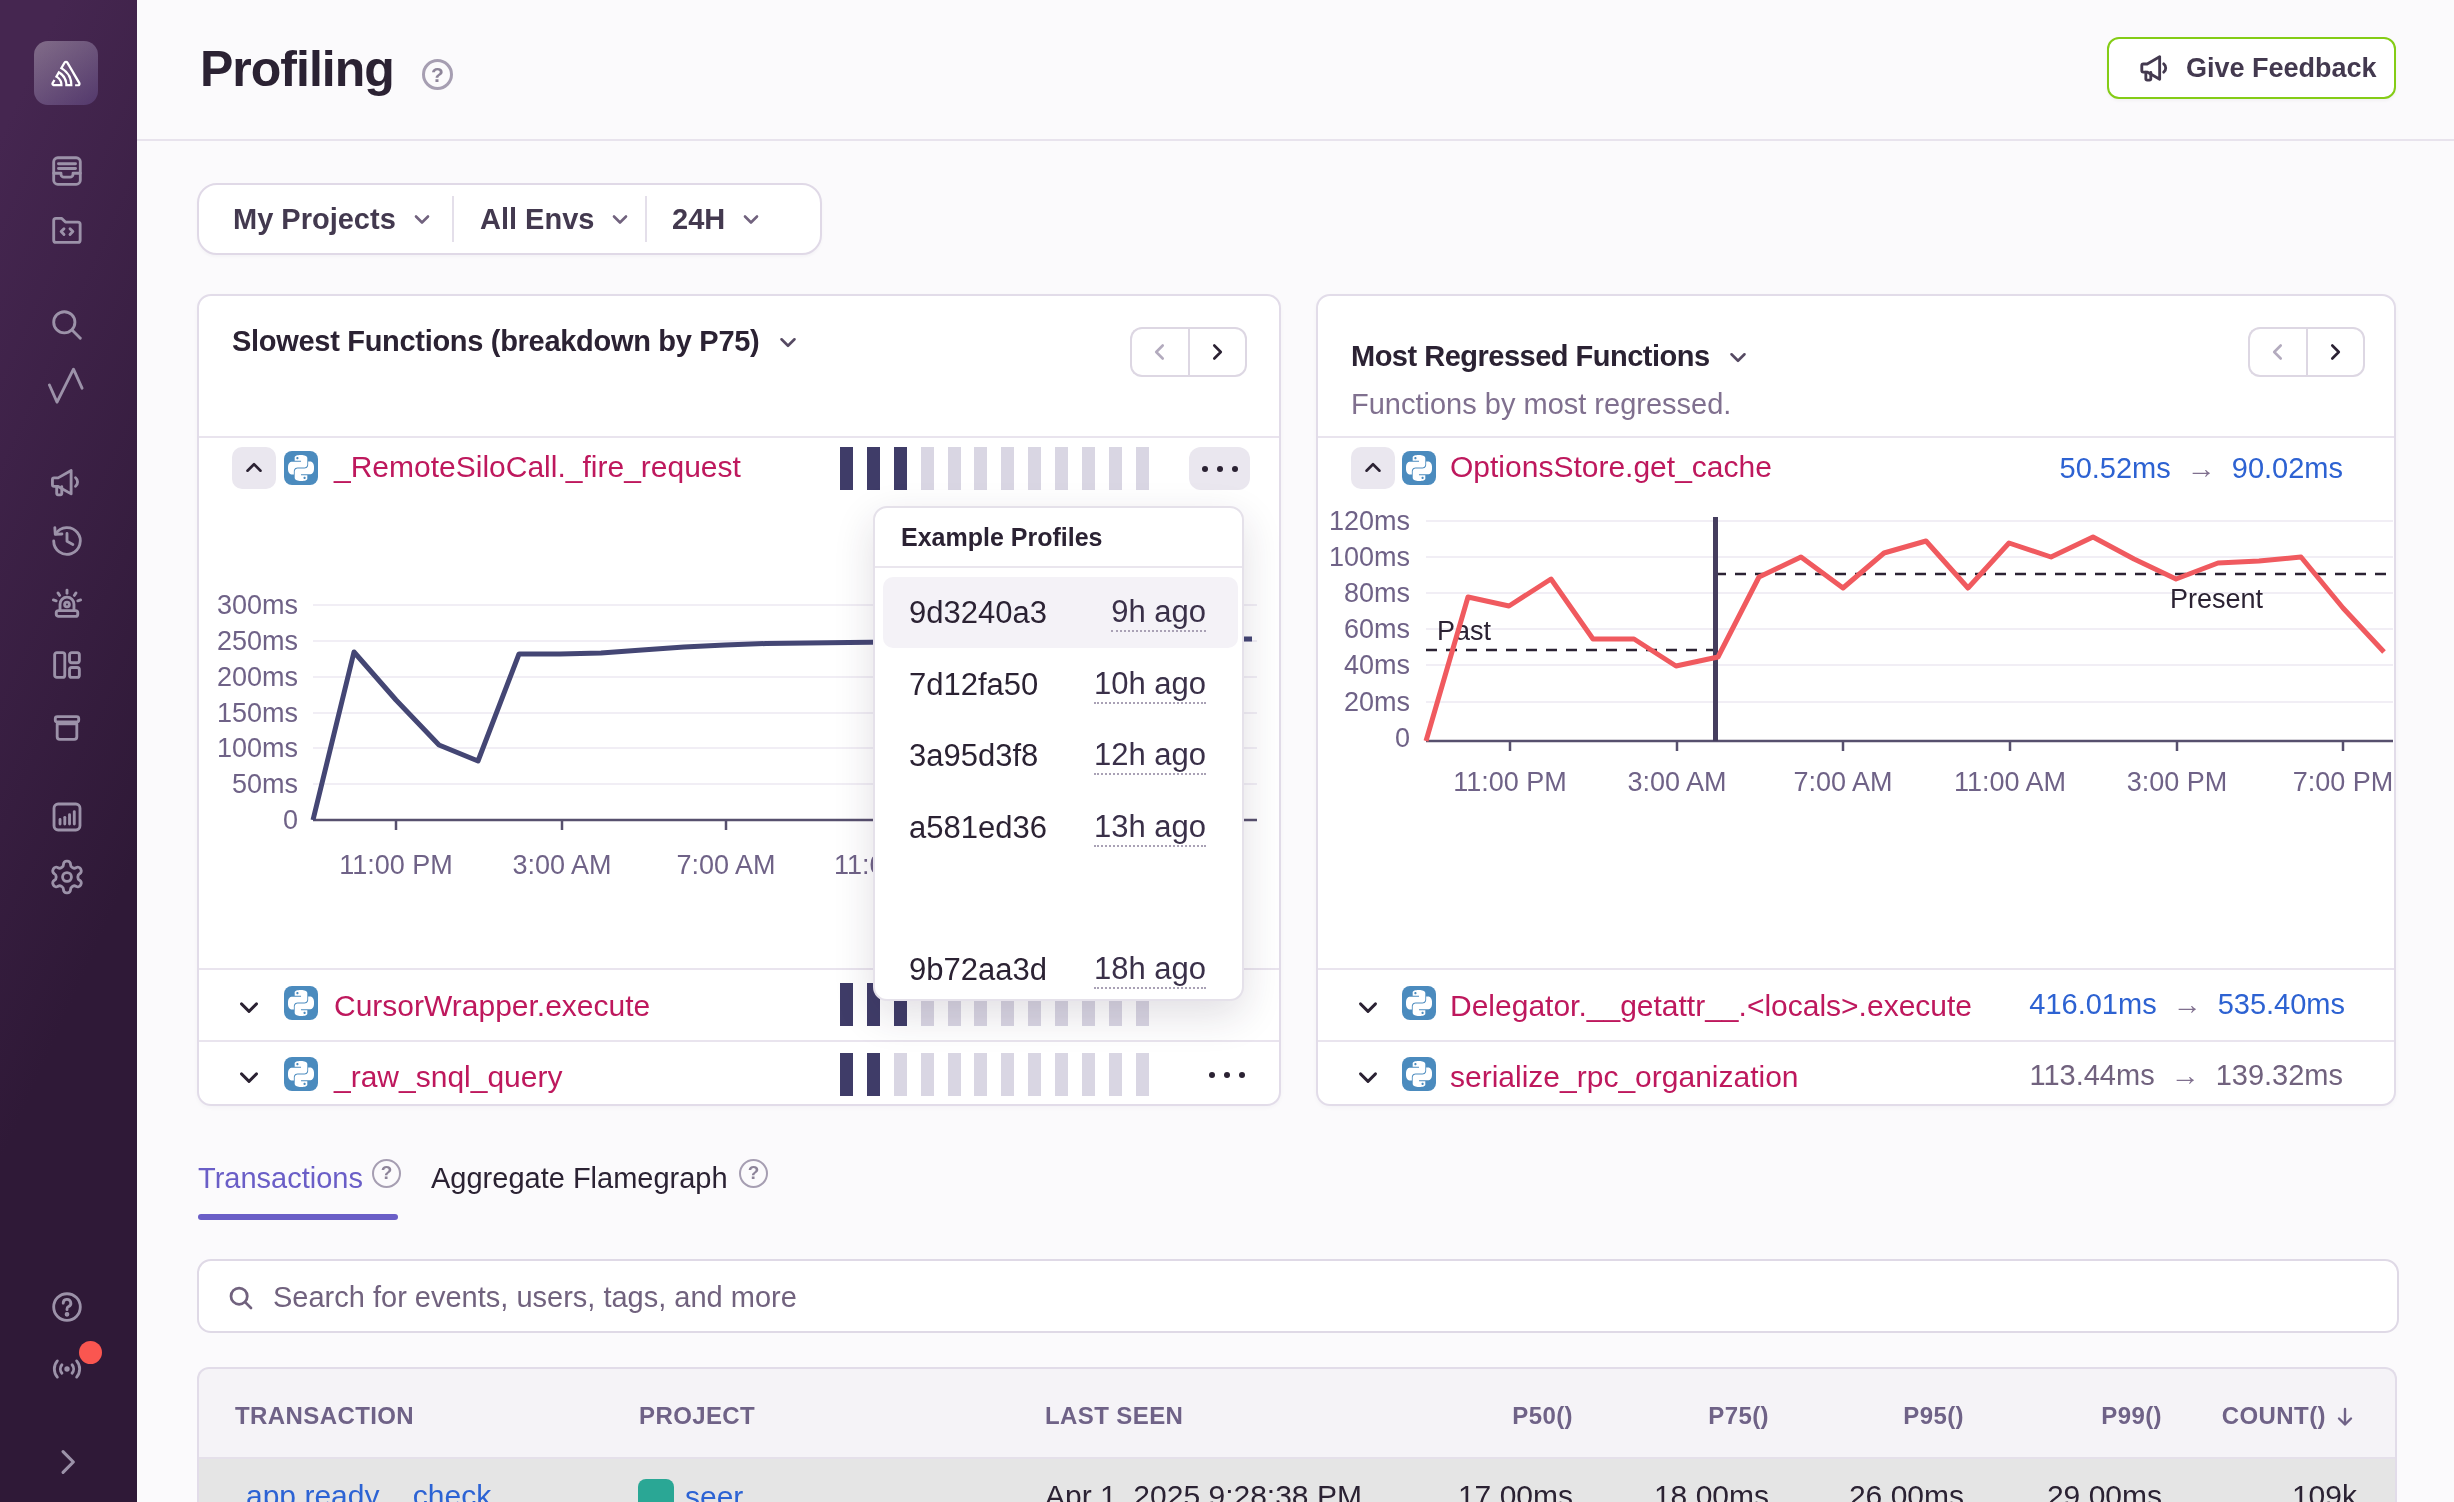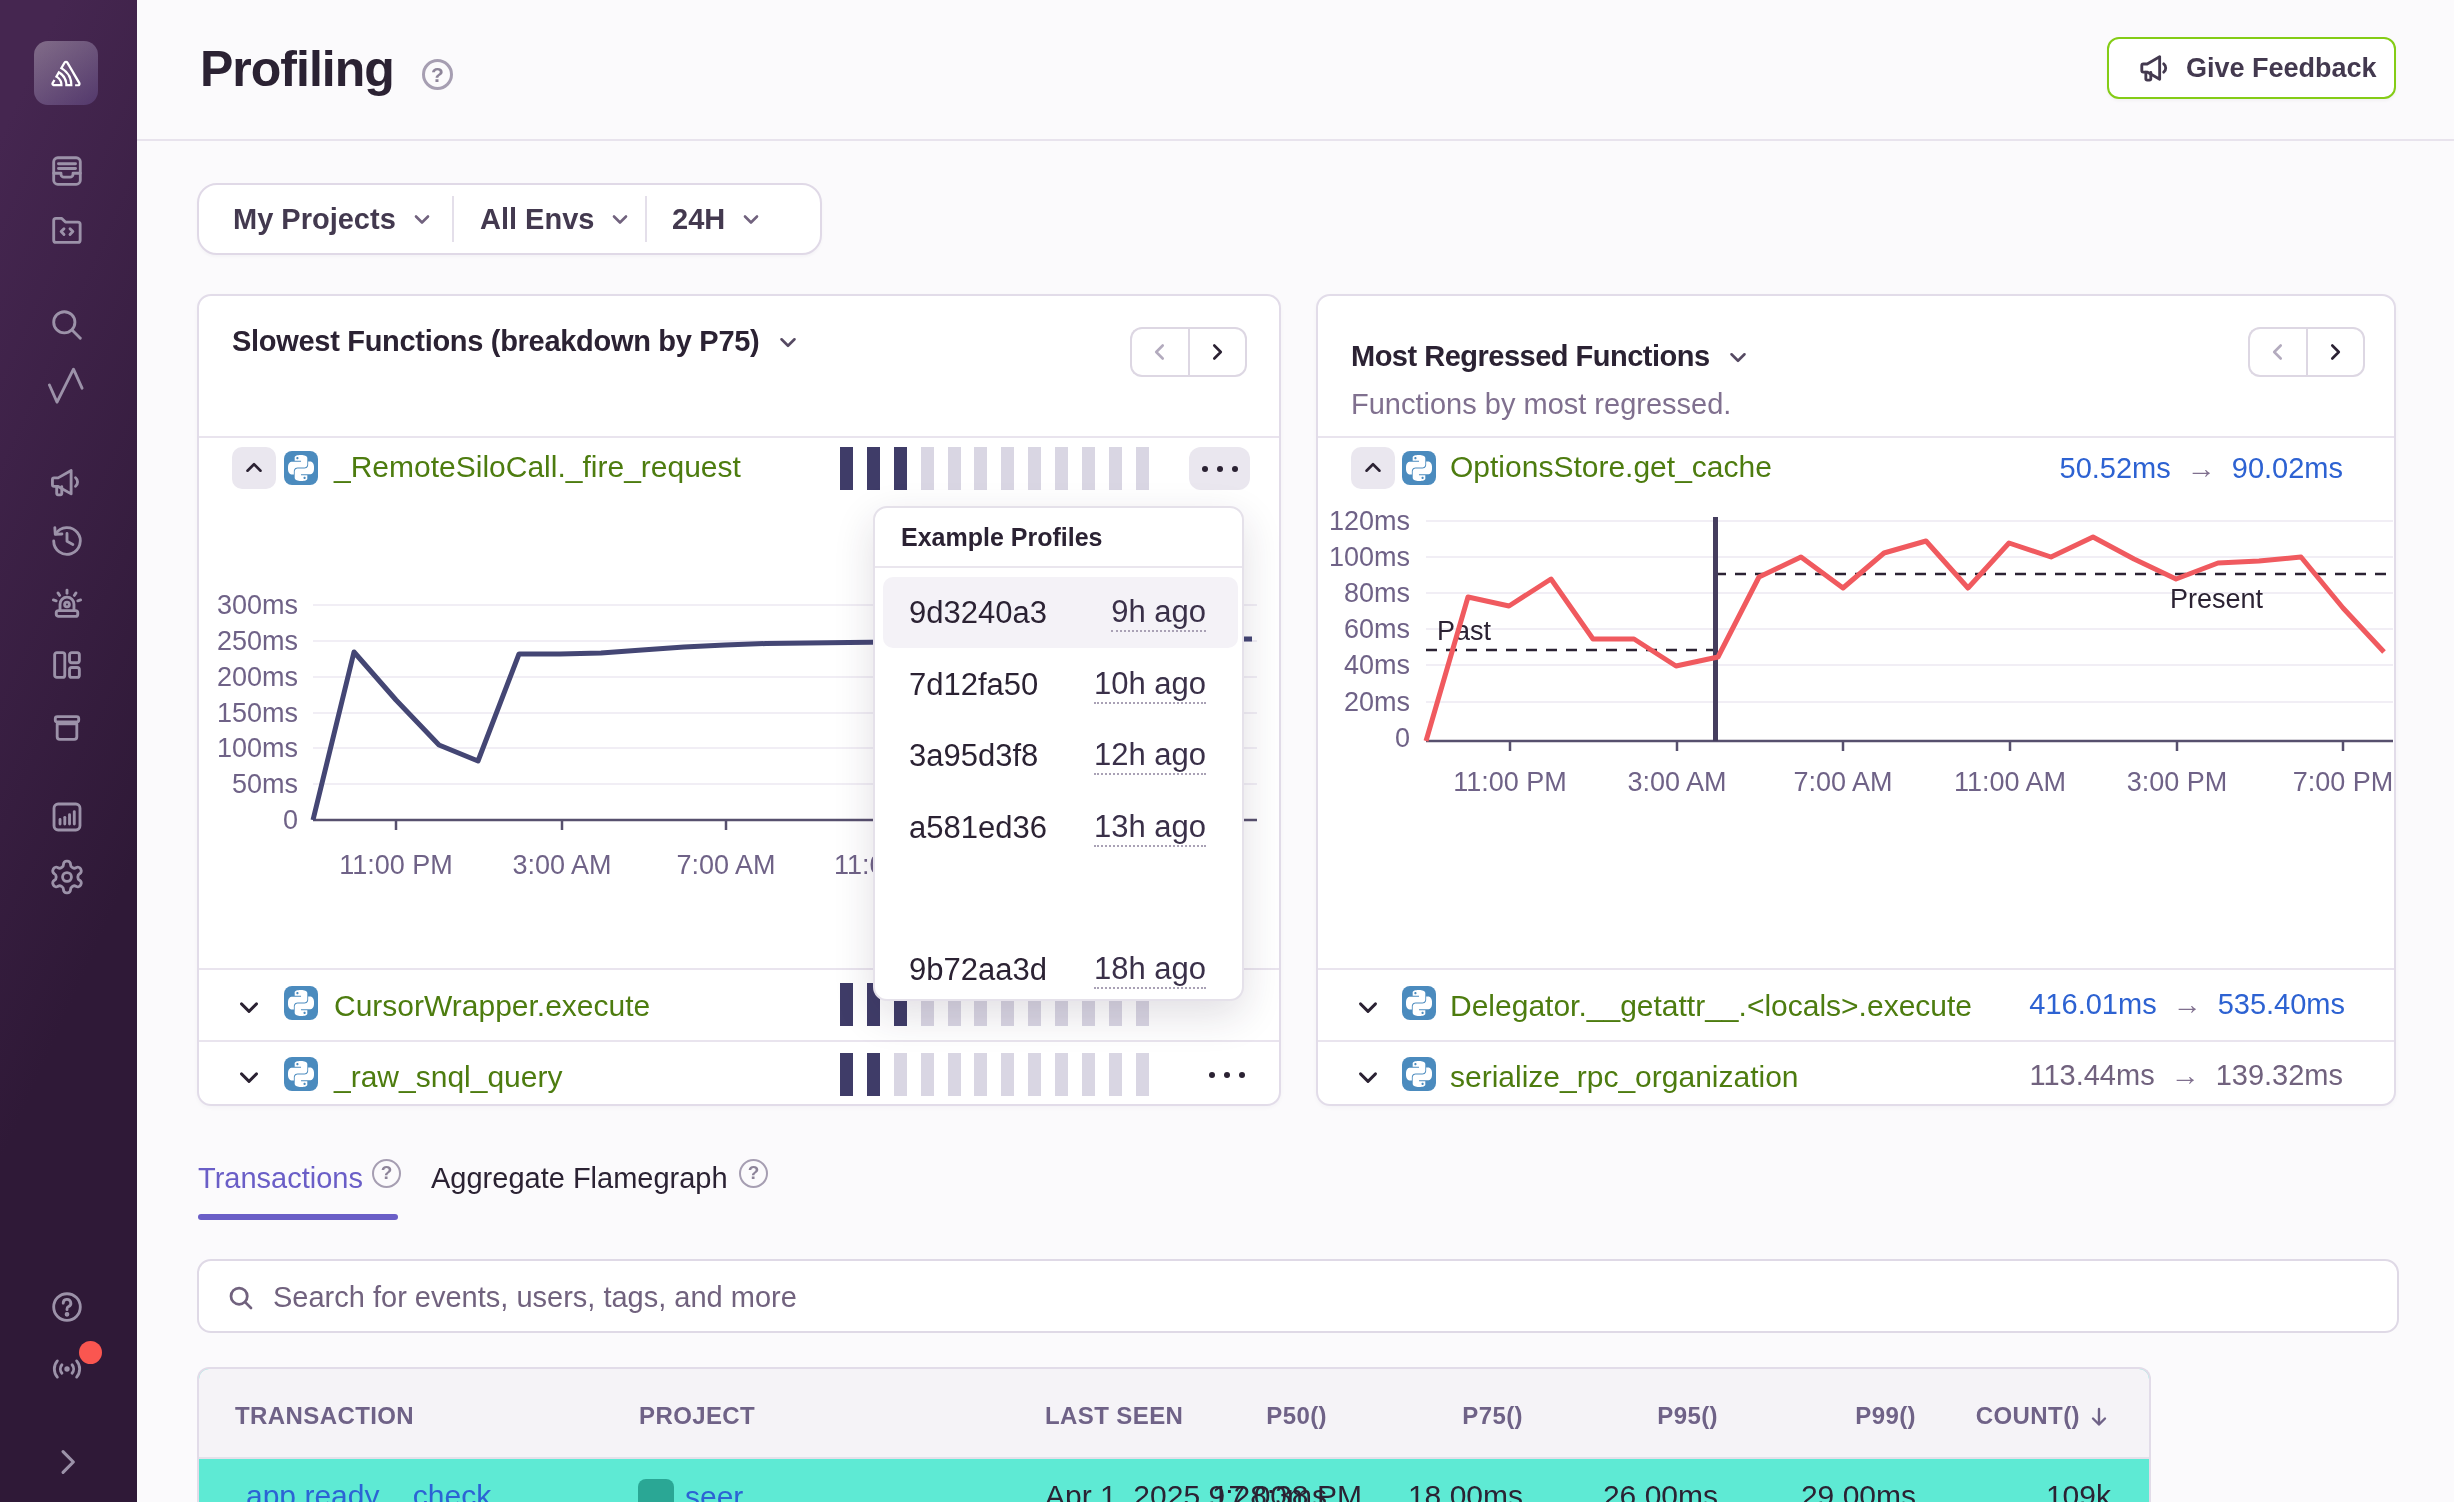--- a/index.html
+++ b/index.html
@@ -35,21 +35,21 @@
 .panel { position:absolute; top:294px; height:812px; background:#fff; border:2px solid #e2dce9; border-radius:14px; box-shadow:0 2px 4px rgba(43,34,51,0.03); }
 #panelL { left:197px; width:1084px; }
 #panelR { left:1316px; width:1080px; }
 .pnav { position:absolute; top:31px; width:117px; height:50px; display:flex; }
 .pnav .nb { flex:1; border:2px solid #ddd7e3; background:#fff; display:flex; align-items:center; justify-content:center; }
 .pnav .nb.l { border-radius:12px 0 0 12px; border-right:none; }
 .pnav .nb.r { border-radius:0 12px 12px 0; }
 .pdiv { position:absolute; left:0; width:100%; height:2px; background:#e9e4ee; }
 .chevbtn { position:absolute; width:44px; height:42px; background:#eae7ef; border-radius:10px; display:flex; align-items:center; justify-content:center; }
 .pychip { position:absolute; width:34px; height:34px; background:#4b8bbe; border-radius:8px; display:flex; align-items:center; justify-content:center; }
-.fname { position:absolute; font-size:30px; color:#4d7c0f; }
+.fname { position:absolute; font-size:30px; color:#be185d; }
 .bars { position:absolute; display:flex; }
 .bars i { display:block; width:13px; height:43px; margin-right:13.9px; background:#d9d6e3; }
 .bars i.d { background:#3f3c68; }
 .dotsbtn { position:absolute; width:61px; height:43px; background:#eae7ef; border-radius:12px; display:flex; align-items:center; justify-content:center; }
 .dots3 { display:flex; }
 .dots3 b { width:6px; height:6px; border-radius:50%; background:#2b2233; margin:0 4.5px; }
 
 .msblue { font-size:29px; color:#2d62d2; }
 .msgrey { font-size:29px; color:#71627e; }
 .arr { color:#80708f; }
@@ -63,21 +63,21 @@
 .prow .h { position:absolute; left:26px; top:50%; transform:translateY(-50%); font-size:31px; color:#2b2233; }
 .prow .t { position:absolute; right:32px; top:50%; transform:translateY(-50%); font-size:31px; color:#3a3049; border-bottom:2.5px dotted #a9a1b5;}
 #tabline { position:absolute; left:198px; top:1214px; width:200px; height:6px; border-radius:3px; background:#6a5ec7; }
 
 
 #search { position:absolute; left:197px; top:1259px; width:2202px; height:74px; background:#fff; border:2px solid #dfd9e6; border-radius:14px; }
 #search svg { position:absolute; left:27px; top:22px; }
 #search span { position:absolute; left:74px; top:20px; font-size:29px; color:#71627e; }
 
 
-#table { position:absolute; left:197px; top:1367px; width:1954px; height:136px; background:#5eead4; border:2px solid #e2dce9; border-radius:12px 12px 0 0; border-bottom:none; }
+#table { position:absolute; left:197px; top:1367px; width:2200px; height:136px; background:#e5e5e5; border:2px solid #e2dce9; border-radius:12px 12px 0 0; border-bottom:none; }
 #thead { position:absolute; left:0; top:0; width:100%; height:90px; background:#f5f3f7; border-bottom:2px solid #e5e0ea; border-radius:10px 10px 0 0; }
 #thead div { position:absolute; top:33px; font-size:24px; font-weight:700; color:#6f6287; letter-spacing:0.4px; }
 #trow { position:absolute; left:0; top:92px; width:100%; height:44px; font-size:30px; }
 #trow div { position:absolute; top:18px; white-space:nowrap; }
 .tlink { color:#2c63d4; }
 </style>
 </head>
 <body>
 
 <svg width="0" height="0" style="position:absolute;">

